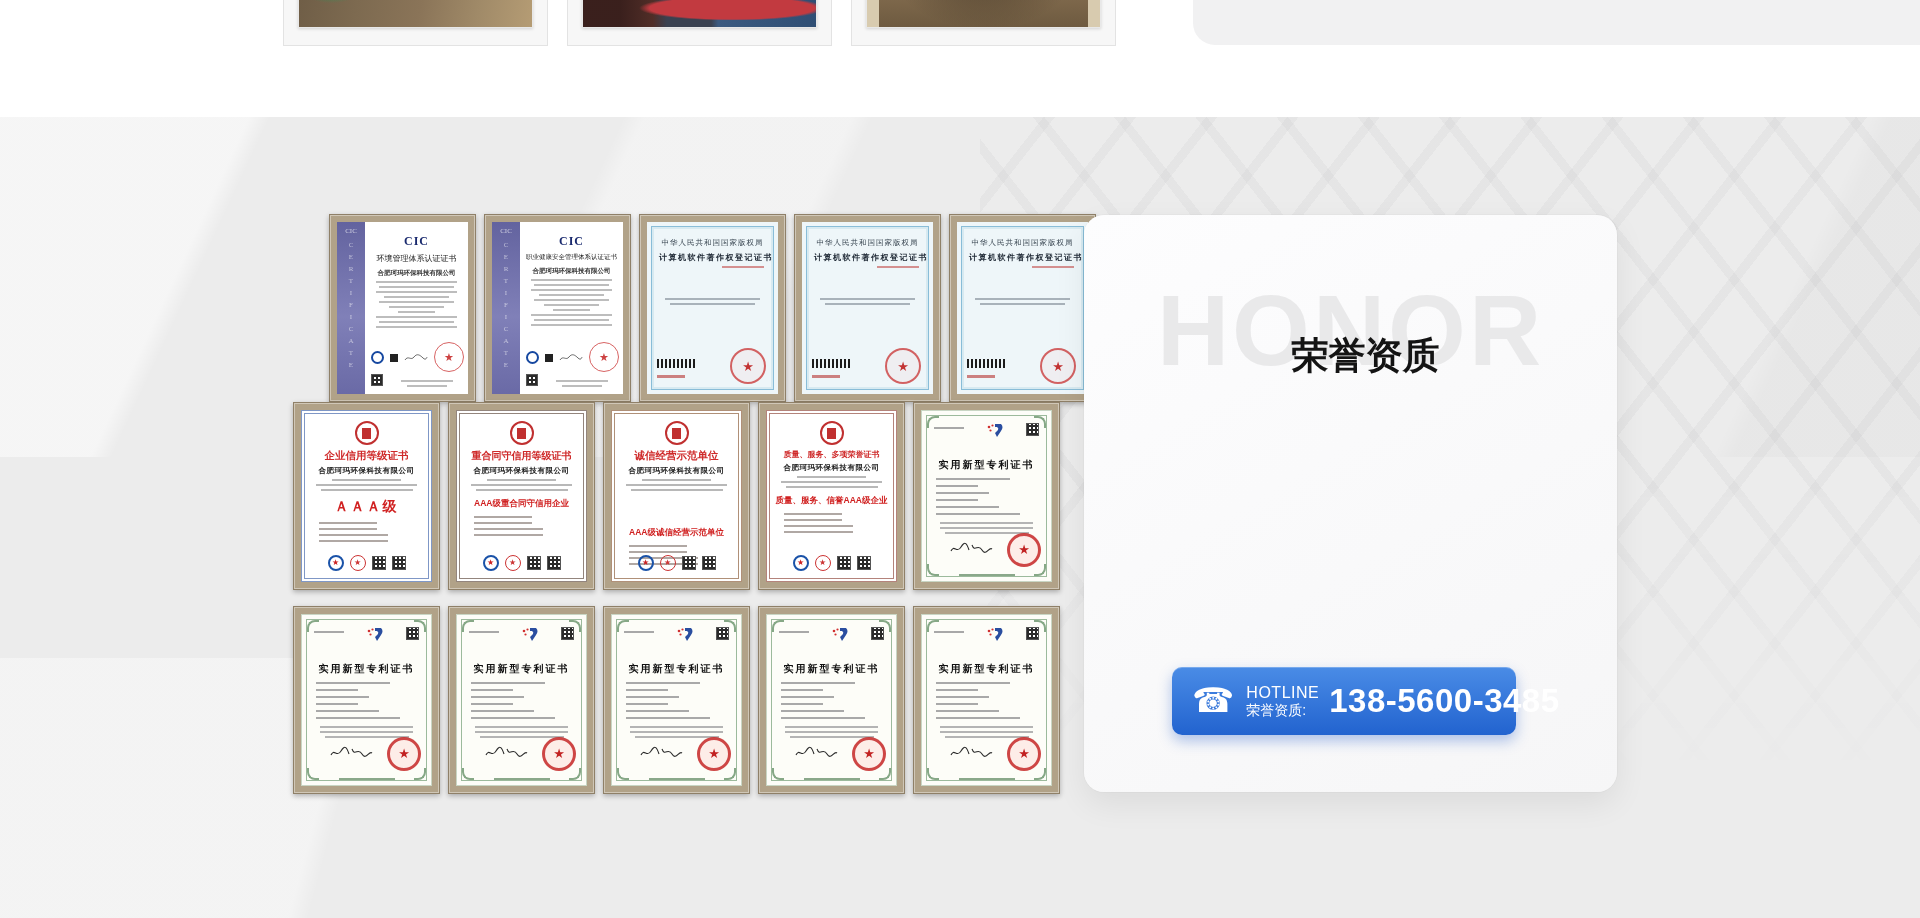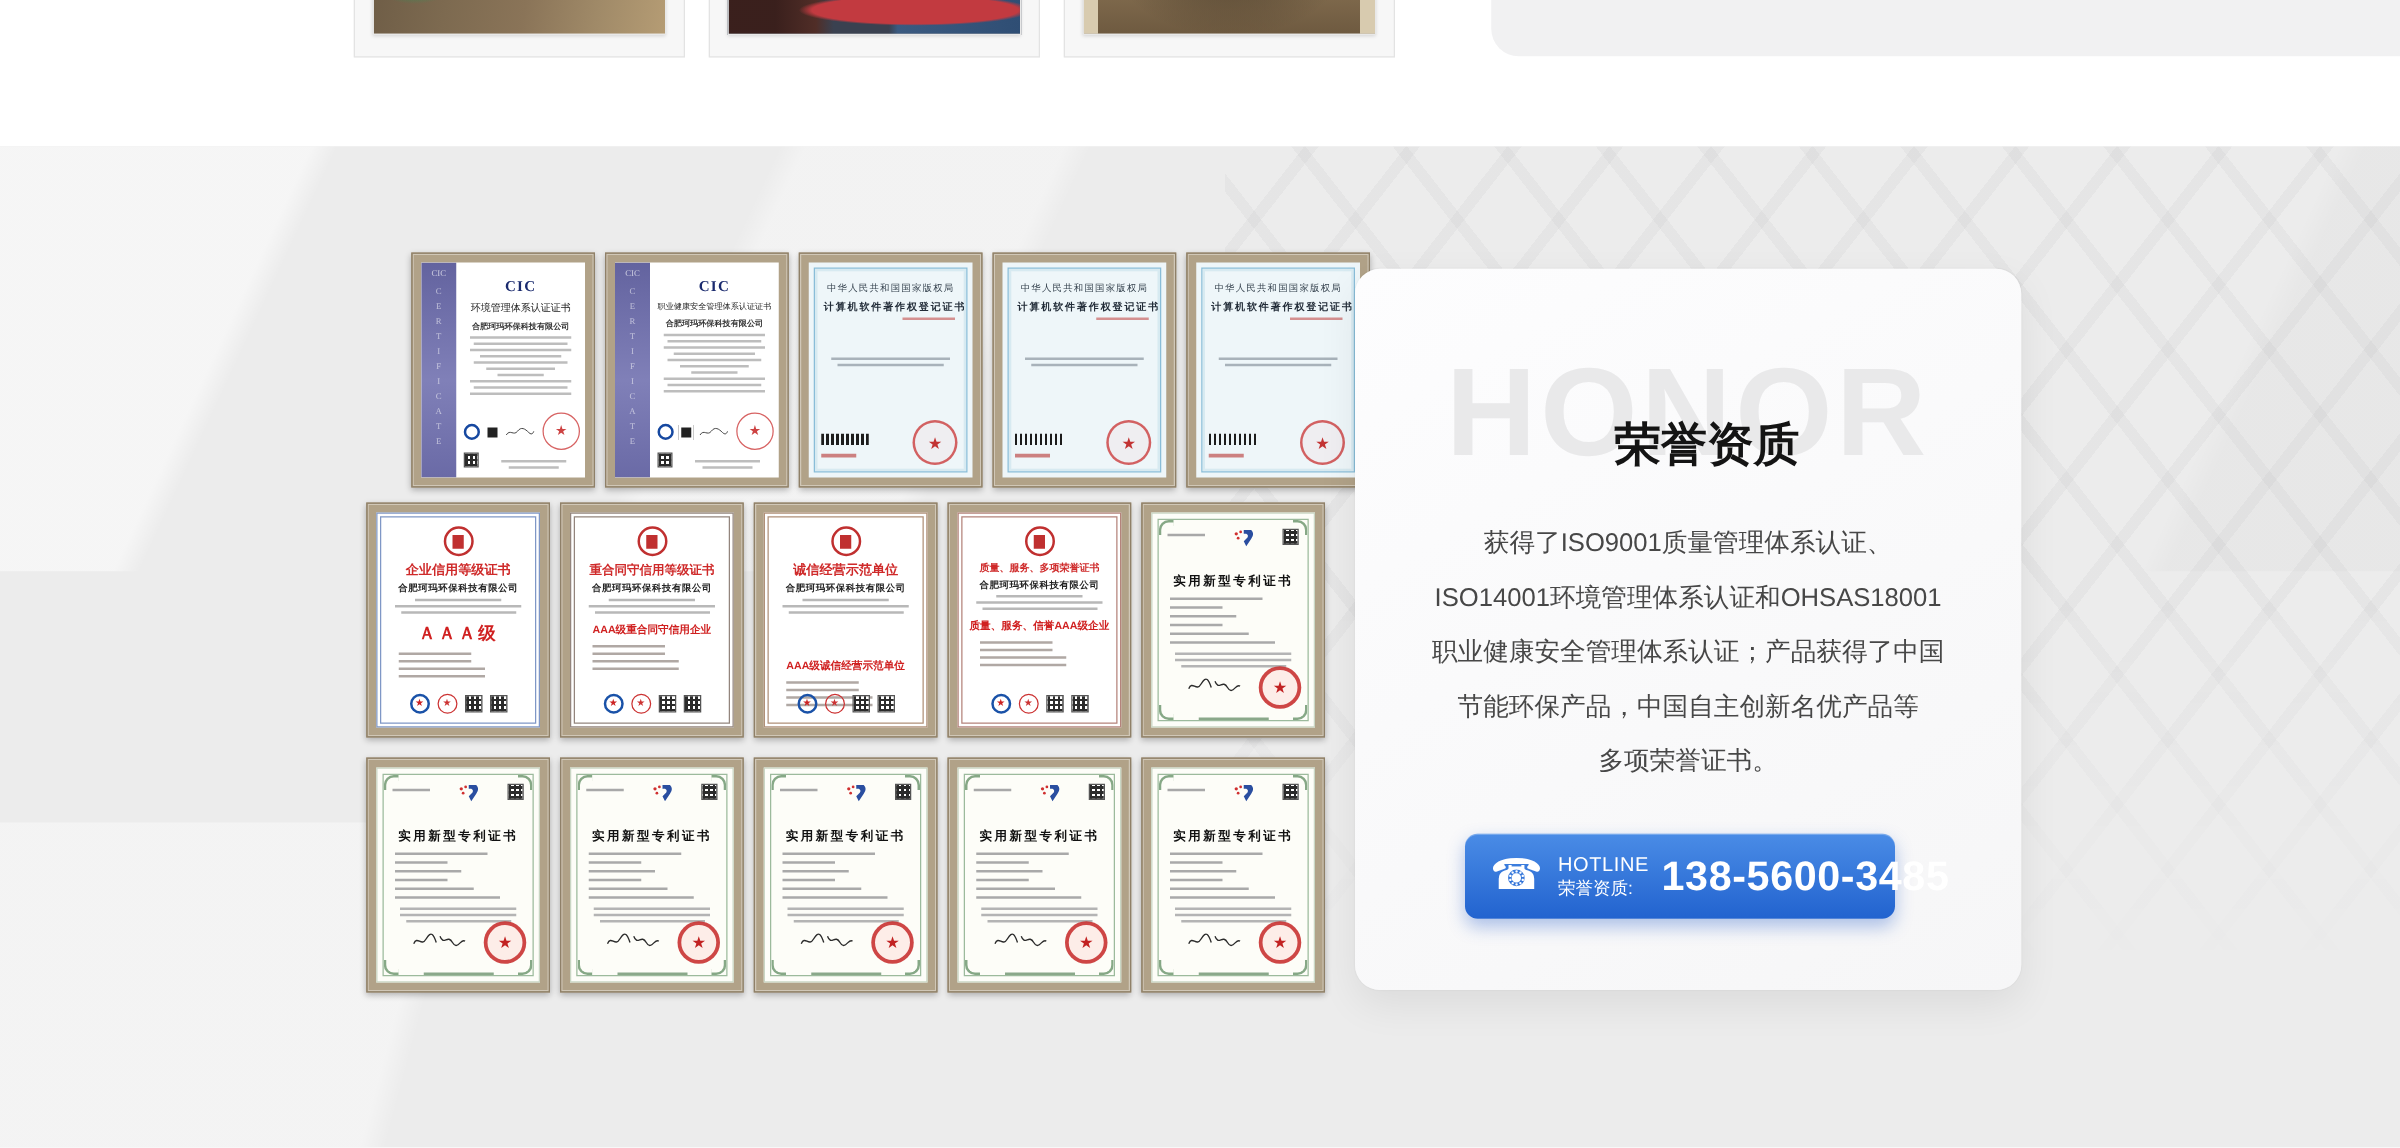--- a/index.html
+++ b/index.html
@@ -43,21 +43,21 @@
       mask-image:linear-gradient(180deg,#000 55%, rgba(0,0,0,0)); }
   .deco-sweep { position:absolute; left:0; top:0; width:100%; height:340px; background:
       linear-gradient(115deg, rgba(255,255,255,.5) 0 12%, rgba(0,0,0,0) 13%),
       linear-gradient(295deg, rgba(0,0,0,.02) 0 9%, rgba(0,0,0,0) 10%),
       linear-gradient(115deg, rgba(0,0,0,0) 30%, rgba(255,255,255,.35) 31% 41%, rgba(0,0,0,0) 42%); }
   .deco-low { position:absolute; left:0; bottom:0; width:100%; height:260px; background:
       linear-gradient(105deg, rgba(255,255,255,.4) 0 18%, rgba(0,0,0,0) 19%); }
 
   
   .cert-row { position:absolute; left:293px; display:flex; gap:8px; }
-  .row0 { top:85px;padding-left:36px; } .row1 { top:285px; } .row2 { top:489px; }
+  .row0 { top:97px;padding-left:36px; } .row1 { top:285px; } .row2 { top:489px; }
   .cert { position:relative; width:147px; height:188px; background:#b1a288;
           border:1px solid #8f8068; padding:7px;
           box-shadow:0 2px 5px rgba(0,0,0,.28), inset 0 0 0 1px rgba(255,255,255,.4); }
   .paper { position:relative; width:100%; height:100%; background:var(--paper,#fff);
            overflow:hidden; }
   .bar { display:block; height:2px; background:#bdbdbd; margin:3px auto 0; } .w4{width:40%;} .w5{width:50%;} .w6{width:60%;}
   .w7{width:70%;} .w8{width:80%;} .w9{width:88%;}
   .qr { background:
         repeating-linear-gradient(0deg,#2b2b2b 0 2px, rgba(0,0,0,0) 2px 4px),
         repeating-linear-gradient(90deg,#2b2b2b 0 2px, #fff 2px 4px);
@@ -679,27 +679,20 @@
       </svg>
       <span class="pt-seal seal-star">★</span>
       <i class="pt-foot"></i>
     </div>
   </div>
 </div>
 
     <div class="honor-card">
       <div class="hc-watermark">HONOR</div>
       <div class="hc-title">荣誉资质</div>
-      <div class="hc-desc">
-        <div>获得了ISO9001质量管理体系认证、</div>
-        <div>ISO14001环境管理体系认证和OHSAS18001</div>
-        <div>职业健康安全管理体系认证；产品获得了中国</div>
-        <div>节能环保产品，中国自主创新名优产品等</div>
-        <div>多项荣誉证书。</div>
-      </div>
       <div class="hotline-btn">
         <span class="phone-glyph">☎</span>
         <span class="hot-labels">
           <div class="hot-en">HOTLINE</div>
           <div class="hot-zh">荣誉资质:</div>
         </span>
         <span class="hot-number">138-5600-3485</span>
       </div>
     </div>
   </div>

